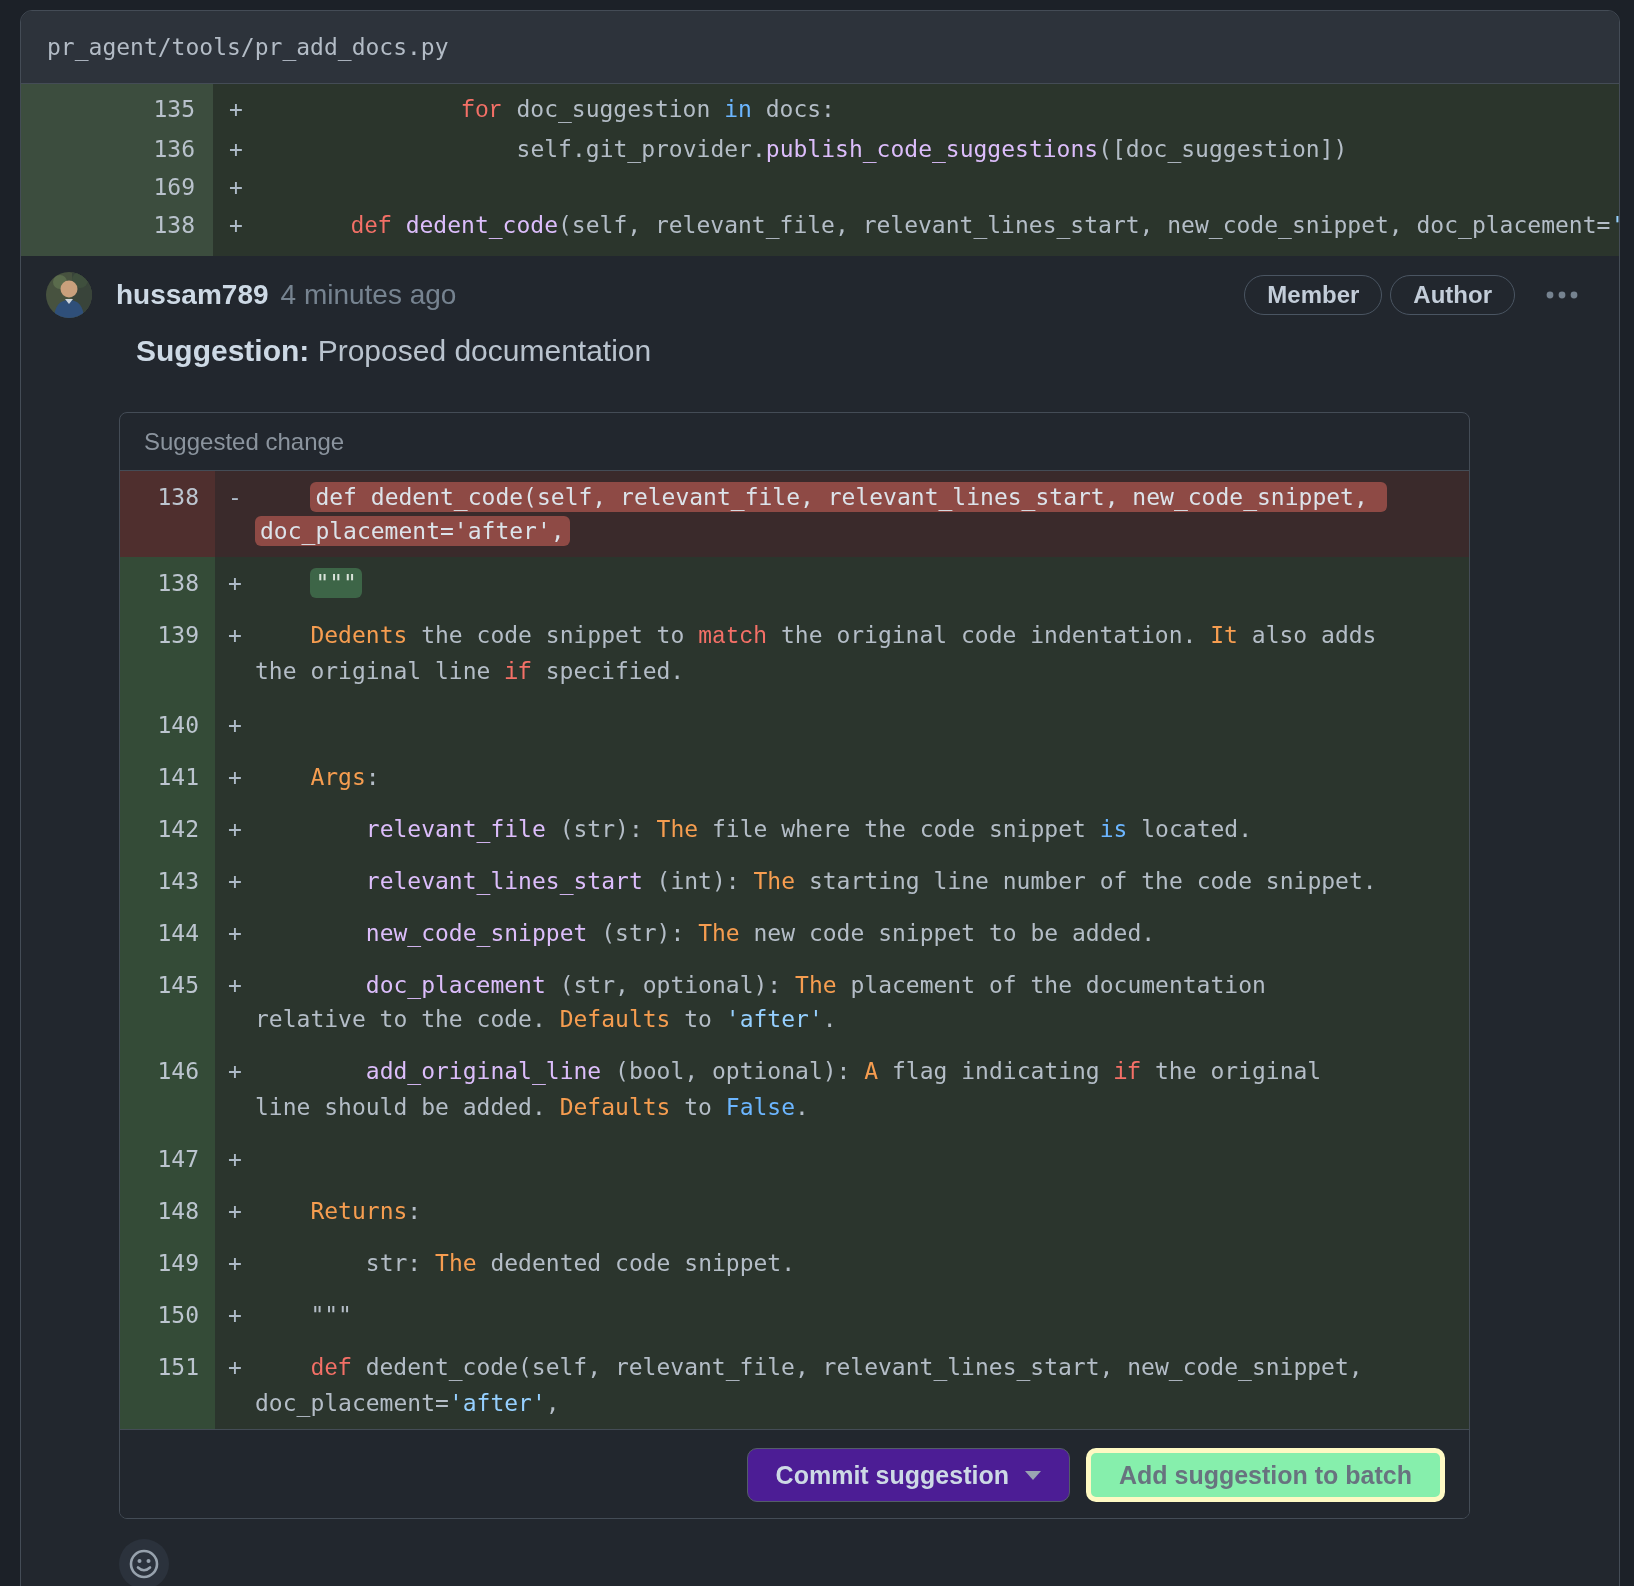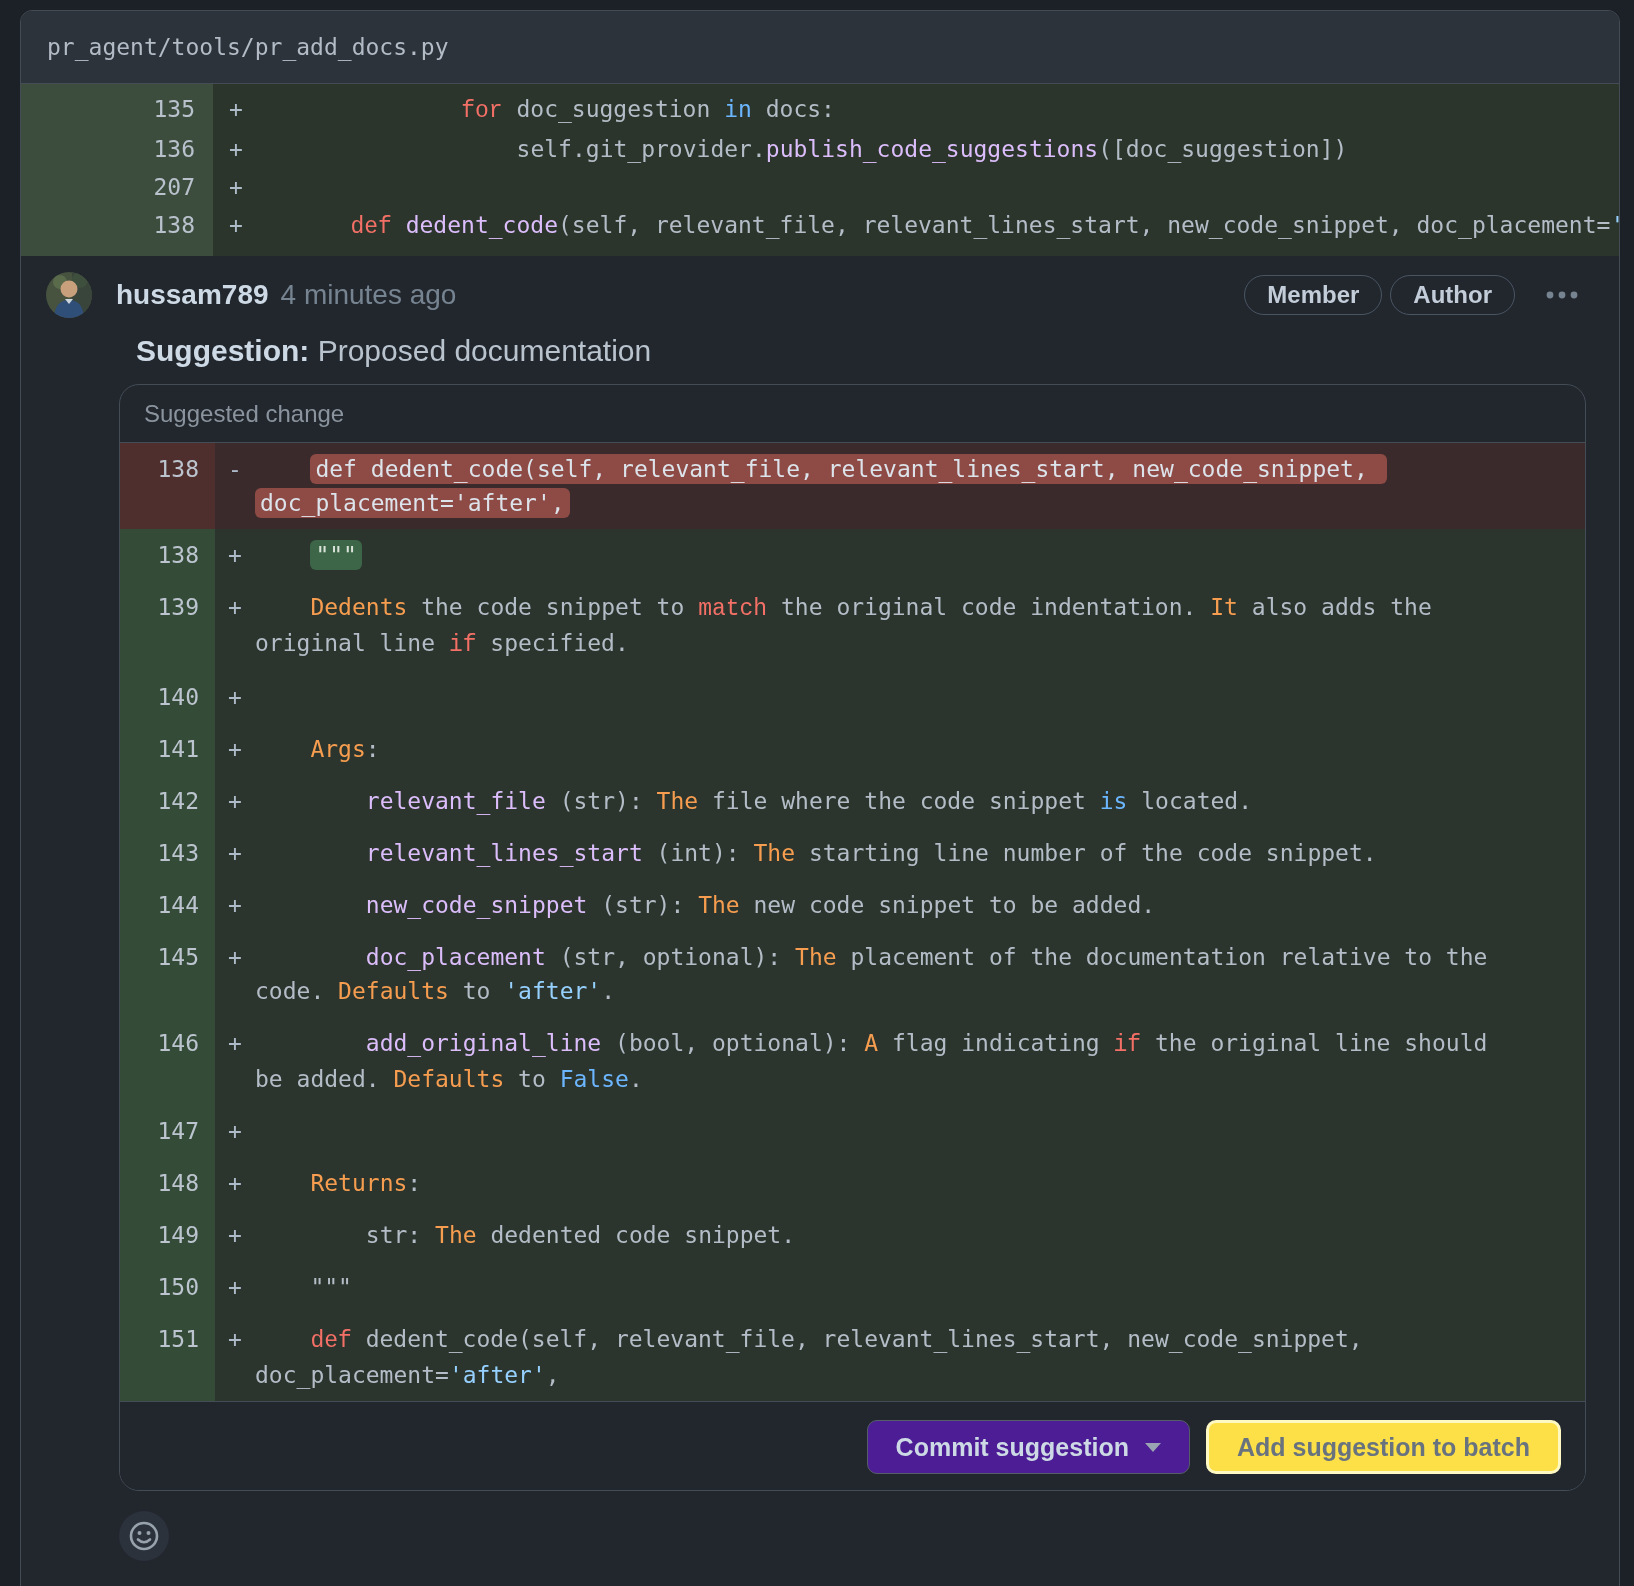--- a/index.html
+++ b/index.html
@@ -51,22 +51,22 @@
     font-size:24px; font-weight:600; padding:5px 22px; line-height:28px;
   }
   .badge + .badge { margin-left:8px; }
   .kebab { margin-left:30px; margin-right:14px; display:flex; align-items:center; cursor:pointer; }
   .c-body { padding:16px 26px 0 115px; font-size:30px; line-height:34px; color:#cdd9e5; }
   .c-body b { font-weight:bold; }
   .c-body .plain { color:#b9c3ce; font-weight:normal; }
 
   
   .sbox {
-    margin:16px 35px 0 98px; width:1467px;
-    border:1px solid #444c56; border-radius:20px; background:#22272e;
+    margin:44px 35px 0 98px; width:1351px;
+    border:1px solid #444c56; border-radius:8px; background:#22272e;
     overflow:hidden;
   }
   .sbox-header {
     padding:16px 24px; font-size:24px; color:#8b949e; line-height:25px;
     border-bottom:1px solid #444c56;
   }
   .s-row { display:grid; grid-template-columns:95px 36px 1fr; }
   .s-row.del { background:#3a2a2b; }
   .s-row.add { background:#2b352d; }
   .s-row.del .s-gut { background:#4f2f2e; }
@@ -104,21 +104,21 @@
     height:54px; border-radius:10px; font-size:25px; font-weight:600;
     display:inline-flex; align-items:center; padding:0 28px; cursor:pointer;
     font-family:"Liberation Sans", sans-serif;
   }
   .btn-commit { background:#4c1d95; border:1px solid #545d68; color:#cdd9e5; }
   .btn-commit .caret {
     width:0; height:0; margin-left:16px;
     border-left:8px solid transparent; border-right:8px solid transparent;
     border-top:9px solid #9aa4b2;
   }
-  .btn-batch { background:#fde047; border:3px solid #fef9c3; color:#68737f; }
+  .btn-batch { background:#86efac; border:5px solid #fef9c3; color:#68737f; }
 
   
   .reaction {
     margin:20px 0 0 98px; width:50px; height:50px; border-radius:50%;
     background:#2b323c; display:flex; align-items:center; justify-content:center;
     cursor:pointer;
   }
 </style>
 </head>
 <body>
@@ -134,21 +134,21 @@
         <span class="t-num">135</span>
         <span class="t-sign">+</span>
         <span class="t-code"><span>            </span><span class="tok-kw">for</span><span> doc_suggestion </span><span class="tok-kc">in</span><span> docs:</span></span>
       </div>
       <div class="t-row add">
         <span class="t-num">136</span>
         <span class="t-sign">+</span>
         <span class="t-code"><span>                self.git_provider.</span><span class="tok-fn">publish_code_suggestions</span><span>([doc_suggestion])</span></span>
       </div>
       <div class="t-row add">
-        <span class="t-num">207</span>
+        <span class="t-num">169</span>
         <span class="t-sign">+</span>
         <span class="t-code"><span></span></span>
       </div>
       <div class="t-row add">
         <span class="t-num">138</span>
         <span class="t-sign">+</span>
         <span class="t-code"><span>    </span><span class="tok-kw">def</span><span> </span><span class="tok-fn">dedent_code</span><span>(self, relevant_file, relevant_lines_start, new_code_snippet, doc_placement=</span><span class="tok-str">'after'</span></span>
       </div>
     </div>
 

